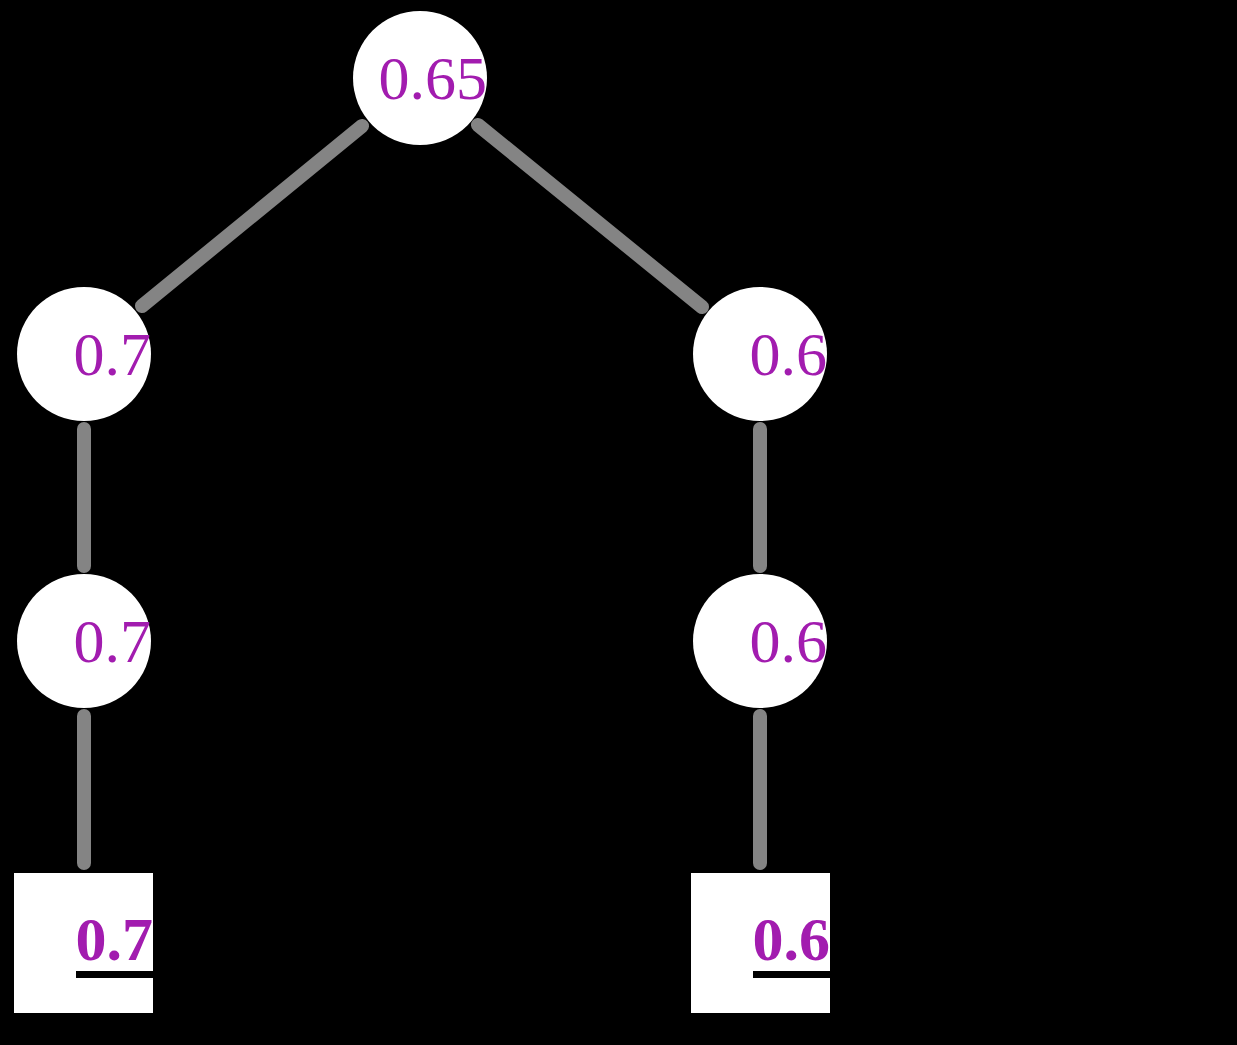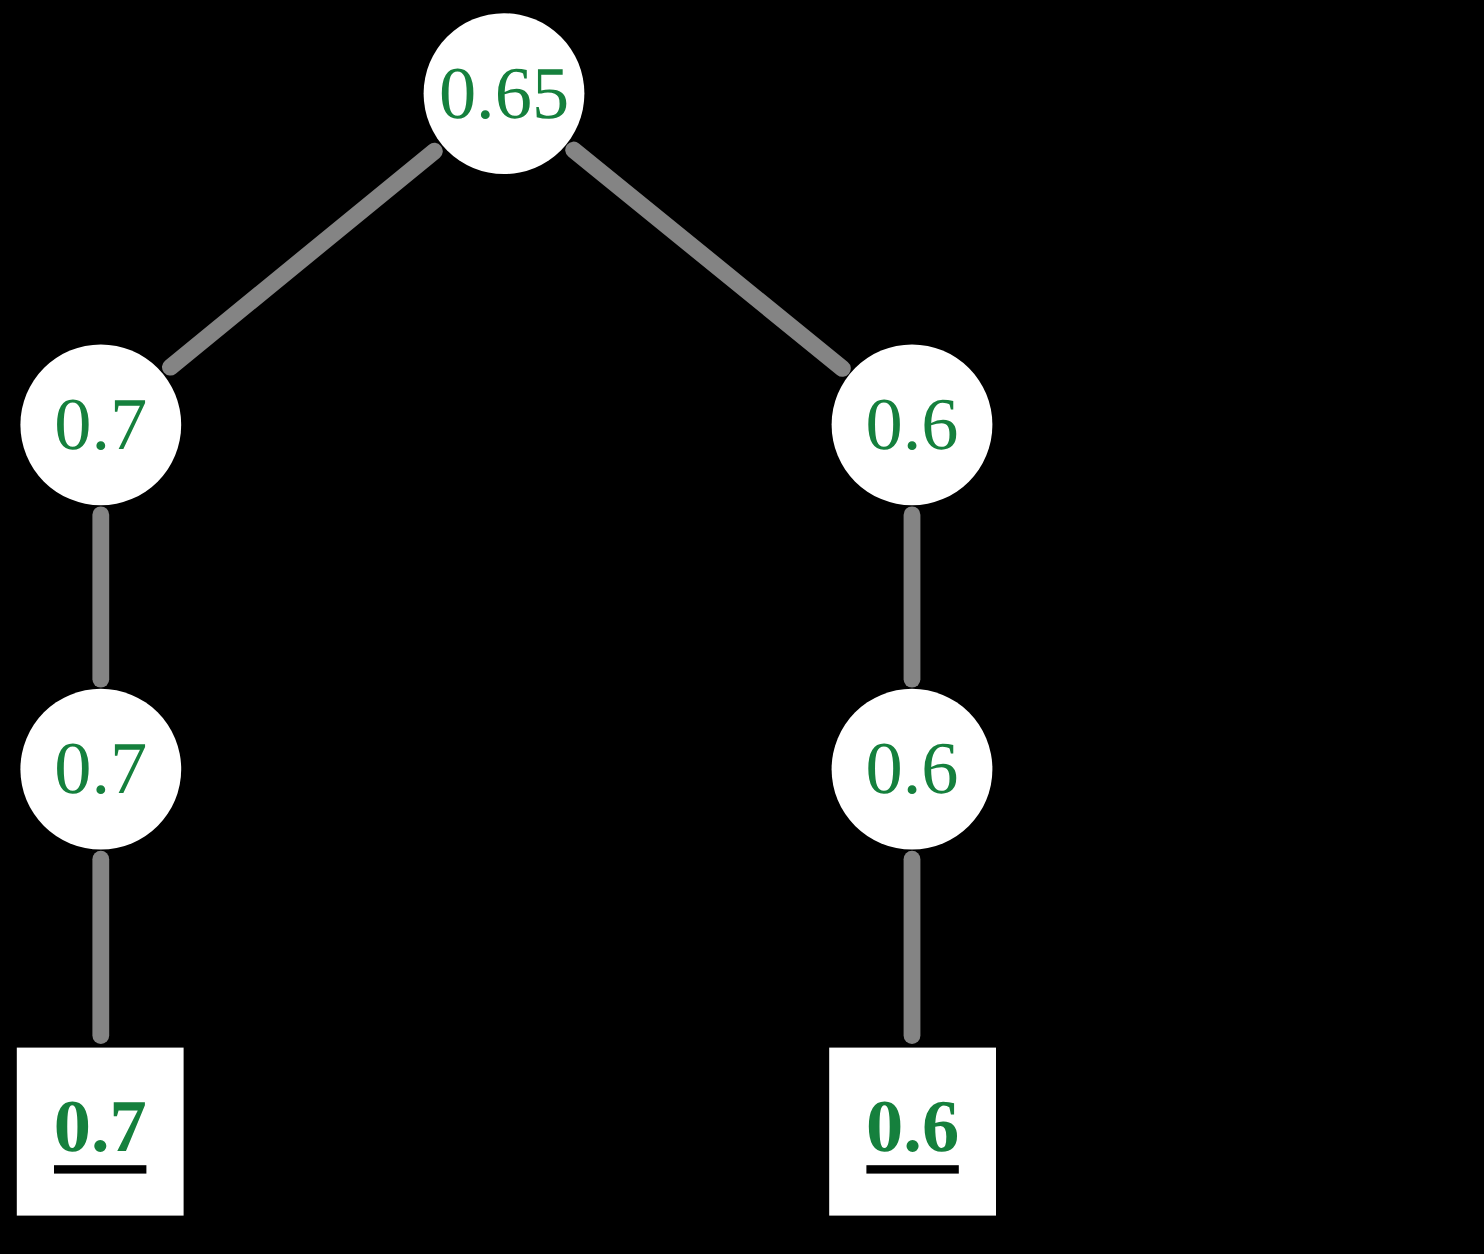--- a/index.html
+++ b/index.html
@@ -23,24 +23,24 @@
     height: 1045px;
   }
   .edges line {
     stroke: #848484;
     stroke-width: 14;
     stroke-linecap: round;
   }
   .node {
     position: absolute;
     background: #ffffff;
-    color: #15803d;
+    color: #a21caf;
     display: flex;
     align-items: center;
-    justify-content: center;
+    justify-content: flex-end;
     font-size: 62px;
     line-height: 1;
   }
   .circle {
     width: 134px;
     height: 134px;
     border-radius: 50%;
   }
   .square {
     width: 139px;

